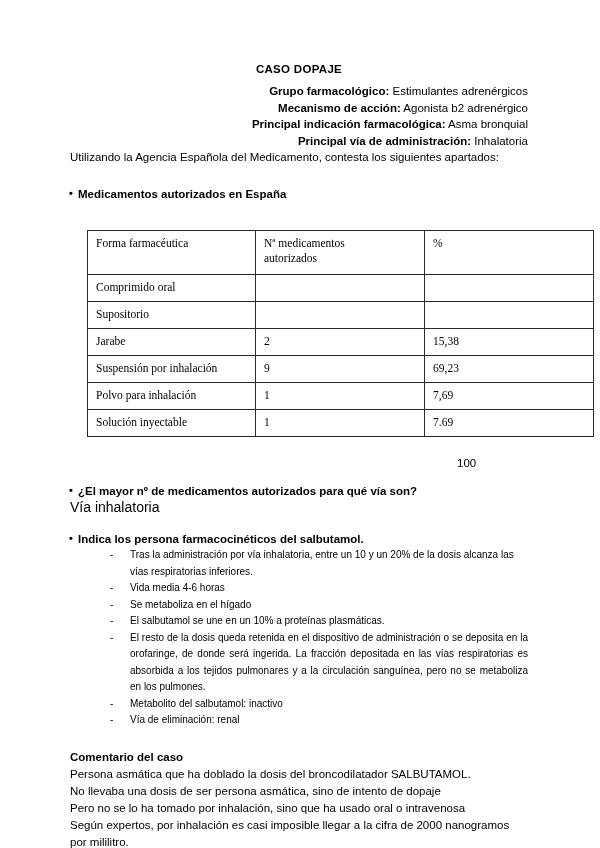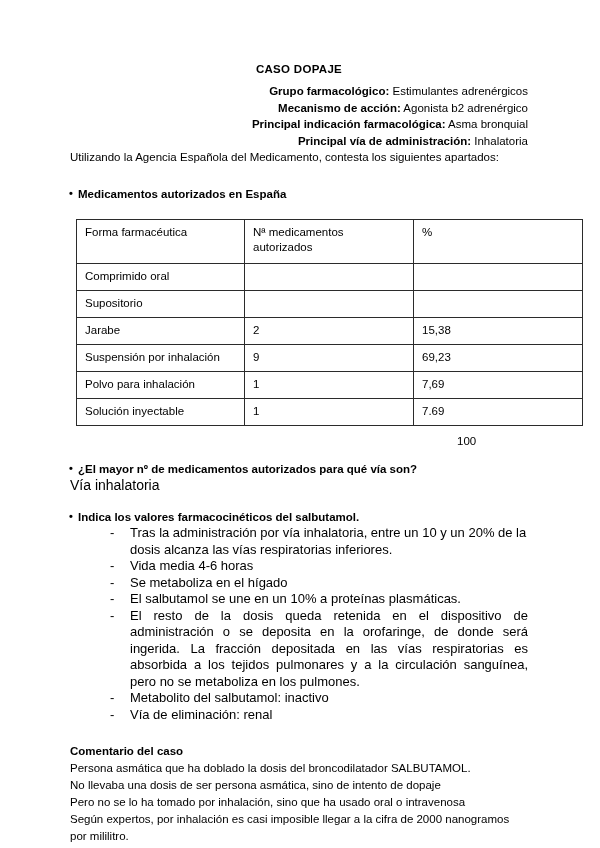--- a/index.html
+++ b/index.html
@@ -67,21 +67,22 @@
     font-size: 14px;
     line-height: 16.5px;
     margin: 0;
   }
 
   
   table.meds {
     border-collapse: collapse;
     width: 458px;
     table-layout: fixed;
-    margin: 6px;
+    margin: 17px;
+    font-family: Liberation Serif, serif;
   }
   table.meds td {
     border: 1px solid #2b2b2b;
     font-size: 11.5px;
     line-height: 15px;
     padding: 5px 7px 5px 8px;
     vertical-align: top;
     height: 16px;
   }
   table.meds tr.header-row td {
@@ -106,21 +107,21 @@
 
   
   ul.dash-list {
     list-style: none;
     margin: 0;
     padding: 0;
   }
   ul.dash-list li {
     position: relative;
     padding-left: 60px;
-    font-size: 13px;
+    font-size: 10px;
     line-height: 16.5px;
     margin: 0;
   }
   ul.dash-list li::before {
     content: "-";
     position: absolute;
     left: 40px;
     top: 0;
   }
   ul.dash-list li.justified {
@@ -216,21 +217,21 @@
     <span class="total-val">100</span>
   </div>
 
   <div class="spacer-sm"></div>
 
   <div class="bullet-head">¿El mayor nº de medicamentos autorizados para qué vía son?</div>
   <p class="plain-answer">Vía inhalatoria</p>
 
   <div class="spacer-md"></div>
 
-  <div class="bullet-head">Indica los valores farmacocinéticos del salbutamol.</div>
+  <div class="bullet-head">Indica los persona farmacocinéticos del salbutamol.</div>
 
   <ul class="dash-list">
     <li>Tras la administración por vía inhalatoria, entre un 10 y un 20% de la dosis alcanza las vías respiratorias inferiores.</li>
     <li>Vida media 4-6 horas</li>
     <li>Se metaboliza en el hígado</li>
     <li>El salbutamol se une en un 10% a proteínas plasmáticas.</li>
     <li class="justified">El resto de la dosis queda retenida en el dispositivo de administración o se deposita en la orofaringe, de donde será ingerida. La fracción depositada en las vías respiratorias es absorbida a los tejidos pulmonares y a la circulación sanguínea, pero no se metaboliza en los pulmones.</li>
     <li>Metabolito del salbutamol: inactivo</li>
     <li>Vía de eliminación: renal</li>
   </ul>

